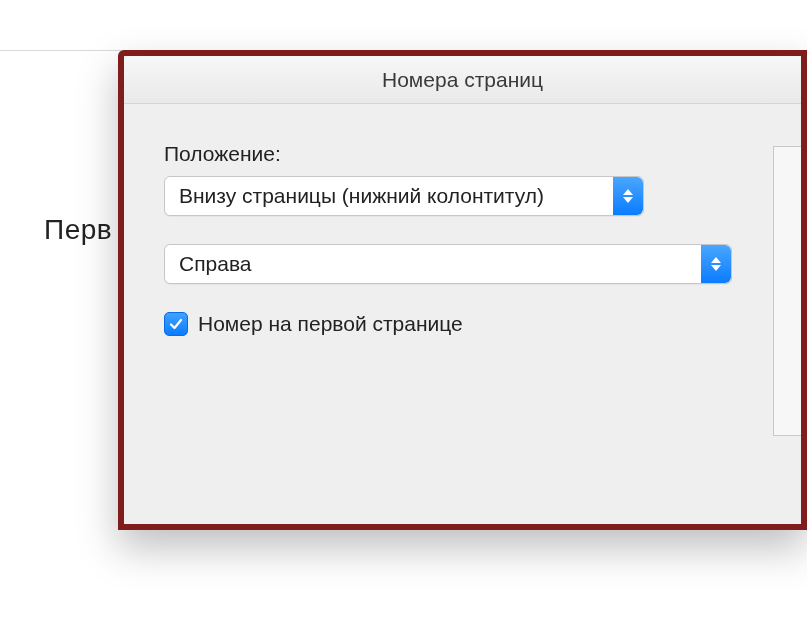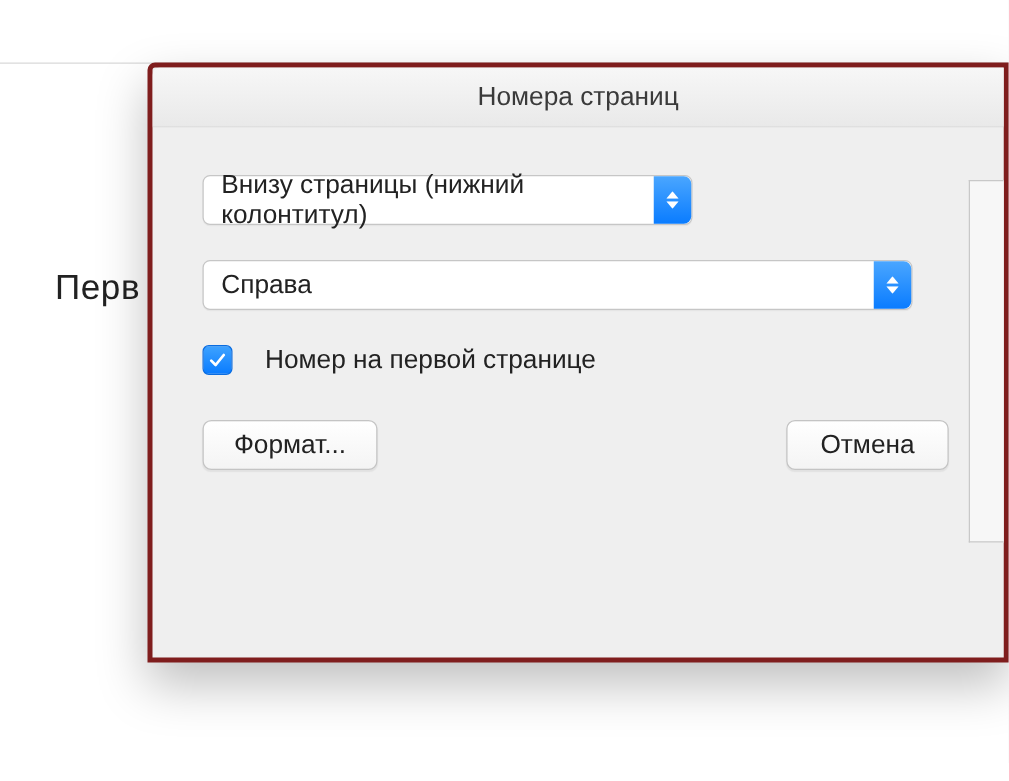--- a/index.html
+++ b/index.html
@@ -28,21 +28,21 @@
       color: #222;
       letter-spacing: 0.5px;
     }
     .dialog {
       position: absolute;
       left: 118px;
       top: 50px;
       width: 689px;
       height: 480px;
       background: #efefef;
-      border: 4px solid #7f1d1d;
+      border: 6px solid #7f1d1d;
       border-radius: 6px 0 0 0;
       box-shadow: 0 18px 40px rgba(0,0,0,0.25);
     }
     .dialog-titlebar {
       height: 48px;
       display: flex;
       align-items: center;
       justify-content: center;
       border-bottom: 1px solid #d5d5d5;
       background: linear-gradient(#f7f7f7, #e9e9e9);
@@ -85,21 +85,21 @@
       display: flex;
       flex-direction: column;
       align-items: center;
       justify-content: center;
       gap: 2px;
     }
     .select-cap svg { display: block; }
     .checkbox-row {
       display: flex;
       align-items: center;
-      gap: 26px;
+      gap: 10px;
       margin-top: 6px;
       margin-bottom: 36px;
     }
     .checkbox {
       width: 24px;
       height: 24px;
       border-radius: 5px;
       background: linear-gradient(#3ea2ff, #0a7cff);
       display: flex;
       align-items: center;
@@ -151,21 +151,22 @@
 
 <div class="dialog">
   <div class="dialog-titlebar">
     <span>Номера страниц</span>
   </div>
 
   <div class="dialog-body">
 
     <div class="right-panel"></div>
 
-    <div class="select" style="width:392px">
+    <div class="field-label">Положение:</div>
+    <div class="select" style="width:480px">
       <span>Внизу страницы (нижний колонтитул)</span>
       <div class="select-cap">
         <svg width="10" height="6" viewBox="0 0 10 6">
             <path d="M0 6 L5 0 L10 6 Z" fill="#fff"></path>
           </svg>
         <svg width="10" height="6" viewBox="0 0 10 6">
             <path d="M0 0 L5 6 L10 0 Z" fill="#fff"></path>
           </svg>
       </div>
     </div>
@@ -184,23 +185,15 @@
 
     <div class="checkbox-row">
       <div class="checkbox">
         <svg width="14" height="14" viewBox="0 0 14 14">
           <path d="M2 7.5 L5.5 11 L12 3" stroke="#fff" stroke-width="2.2" fill="none" stroke-linecap="round" stroke-linejoin="round"></path>
         </svg>
       </div>
       <span class="checkbox-label">Номер на первой странице</span>
     </div>
 
-    <div class="button-row">
-      <div class="btn">
-        <span>Формат...</span>
-      </div>
-      <div class="btn" style="min-width:130px">
-        <span>Отмена</span>
-      </div>
-    </div>
 
   </div>
 </div>
 
 </body></html>

